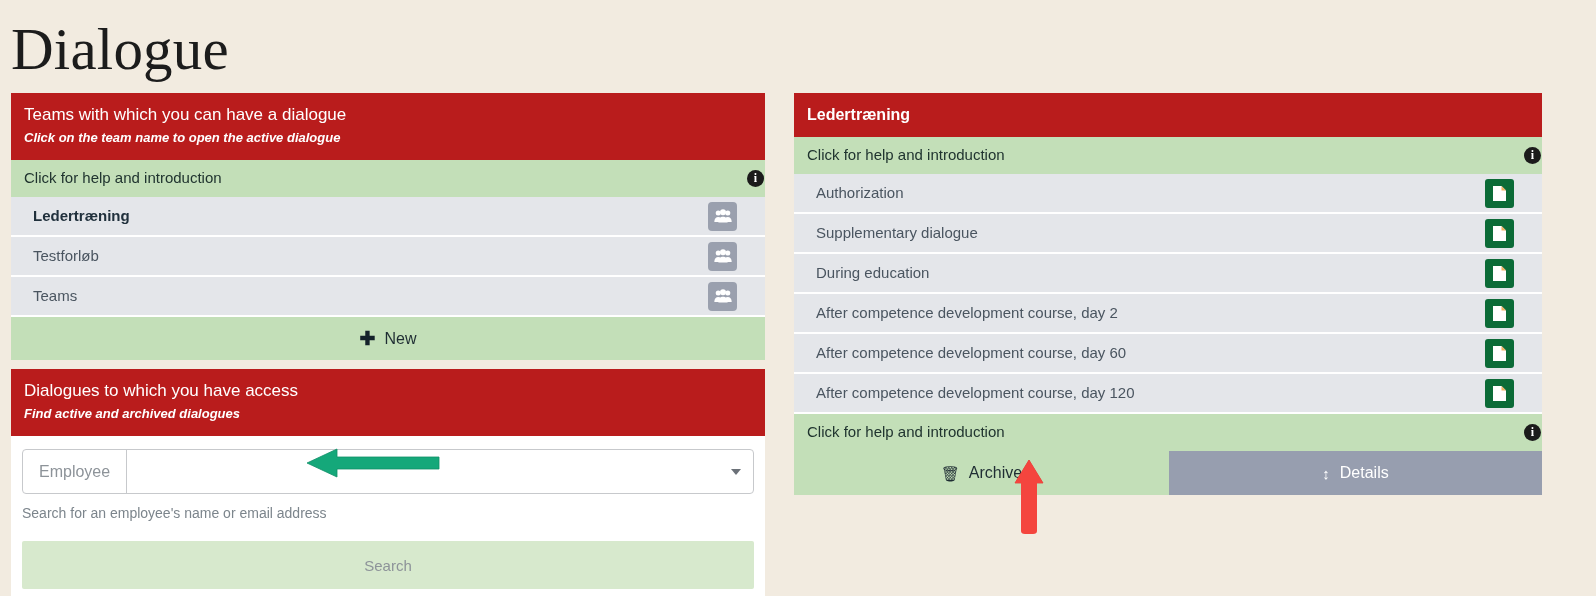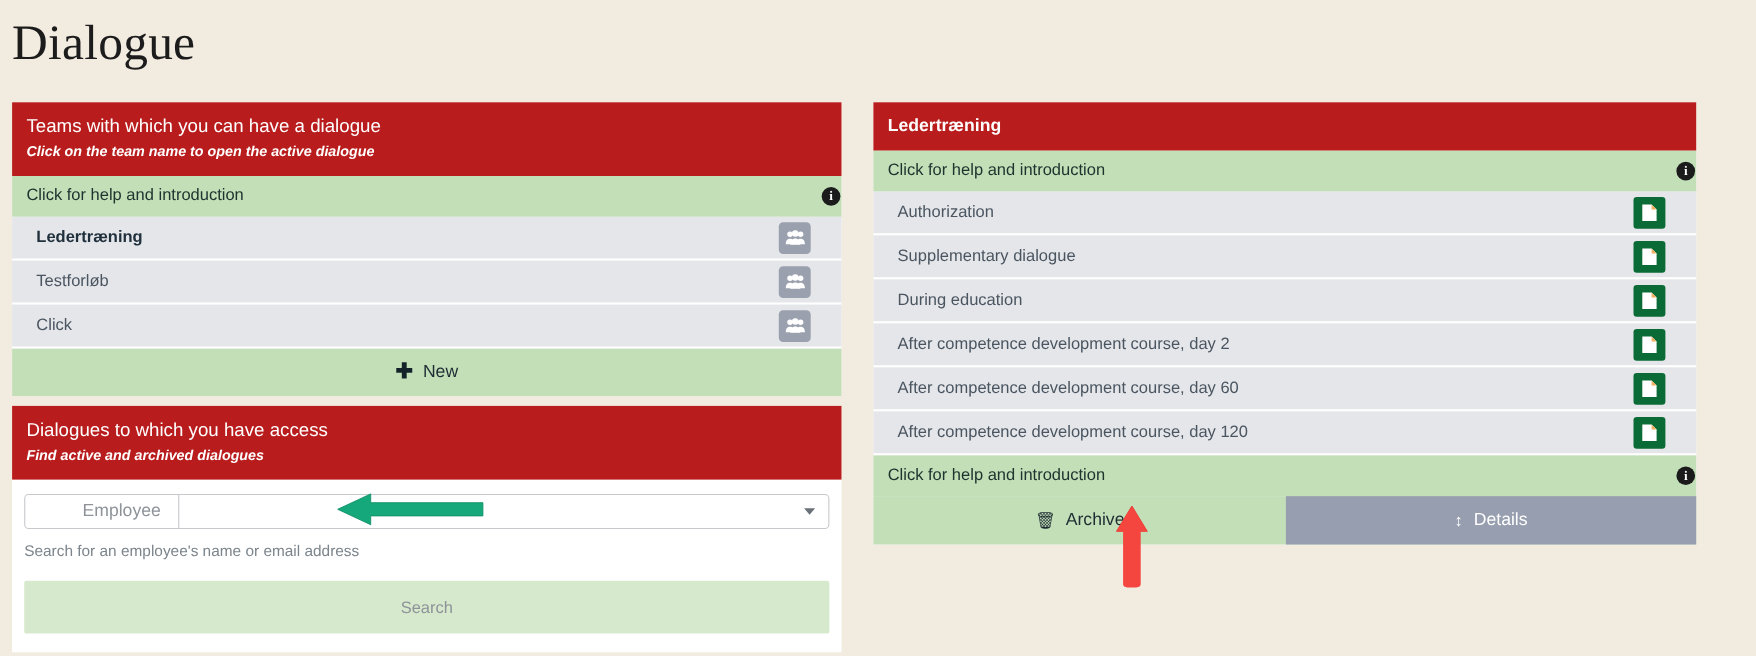--- a/index.html
+++ b/index.html
@@ -10,23 +10,23 @@
     background: #f2ebe0;
     font-family: "Liberation Sans", sans-serif;
     overflow: hidden;
     position: relative;
   }
 
   
   .page-title {
     position: absolute;
     left: 11px;
-    top: 10px;
+    top: 20px;
     font-family: "Liberation Serif", serif;
-    font-size: 45px;
+    font-size: 59px;
     line-height: 58px;
     color: #1c1c1c;
     font-weight: 400;
     letter-spacing: 0.2px;
   }
 
   
   .col-left {
     position: absolute;
     left: 11px;
@@ -158,24 +158,23 @@
     line-height: 19px;
     color: #14222a;
   }
 
   
   .form-body { padding: 13px 11px 17px 11px; }
   .input-group {
     display: flex;
     border: 1px solid #c7c9cc;
     border-radius: 4px;
-    height: 32px;
+    height: 45px;
     background: #ffffff;
     overflow: hidden;
-    padding-left: 36px;
   }
   .input-addon {
     display: flex; align-items: center;
     padding: 0 16px;
     font-size: 16px;
     color: #8d9399;
     border-right: 1px solid #c7c9cc;
     white-space: nowrap;
   }
   .input-select {
@@ -283,21 +282,21 @@
           <circle cx="13.8" cy="4" r="2.5" fill="#ffffff"></circle>
           <circle cx="9" cy="3.3" r="3" fill="#ffffff"></circle>
           <path d="M0.3 13 C0.3 9.6 2 8 4.2 8 C6.4 8 8.1 9.6 8.1 13 Z" fill="#ffffff"></path>
           <path d="M9.9 13 C9.9 9.6 11.6 8 13.8 8 C16 8 17.7 9.6 17.7 13 Z" fill="#ffffff"></path>
           <path d="M4.4 13.6 C4.4 9.8 6.4 7.8 9 7.8 C11.6 7.8 13.6 9.8 13.6 13.6 Z" fill="#ffffff"></path>
         </svg>
       </span>
     </div>
 
     <div class="row">
-      <span class="row-label">Click</span>
+      <span class="row-label">Teams</span>
       <span class="team-btn">
         <svg width="18" height="14" viewBox="0 0 18 14" aria-hidden="true">
           <circle cx="4.2" cy="4" r="2.5" fill="#ffffff"></circle>
           <circle cx="13.8" cy="4" r="2.5" fill="#ffffff"></circle>
           <circle cx="9" cy="3.3" r="3" fill="#ffffff"></circle>
           <path d="M0.3 13 C0.3 9.6 2 8 4.2 8 C6.4 8 8.1 9.6 8.1 13 Z" fill="#ffffff"></path>
           <path d="M9.9 13 C9.9 9.6 11.6 8 13.8 8 C16 8 17.7 9.6 17.7 13 Z" fill="#ffffff"></path>
           <path d="M4.4 13.6 C4.4 9.8 6.4 7.8 9 7.8 C11.6 7.8 13.6 9.8 13.6 13.6 Z" fill="#ffffff"></path>
         </svg>
       </span>

